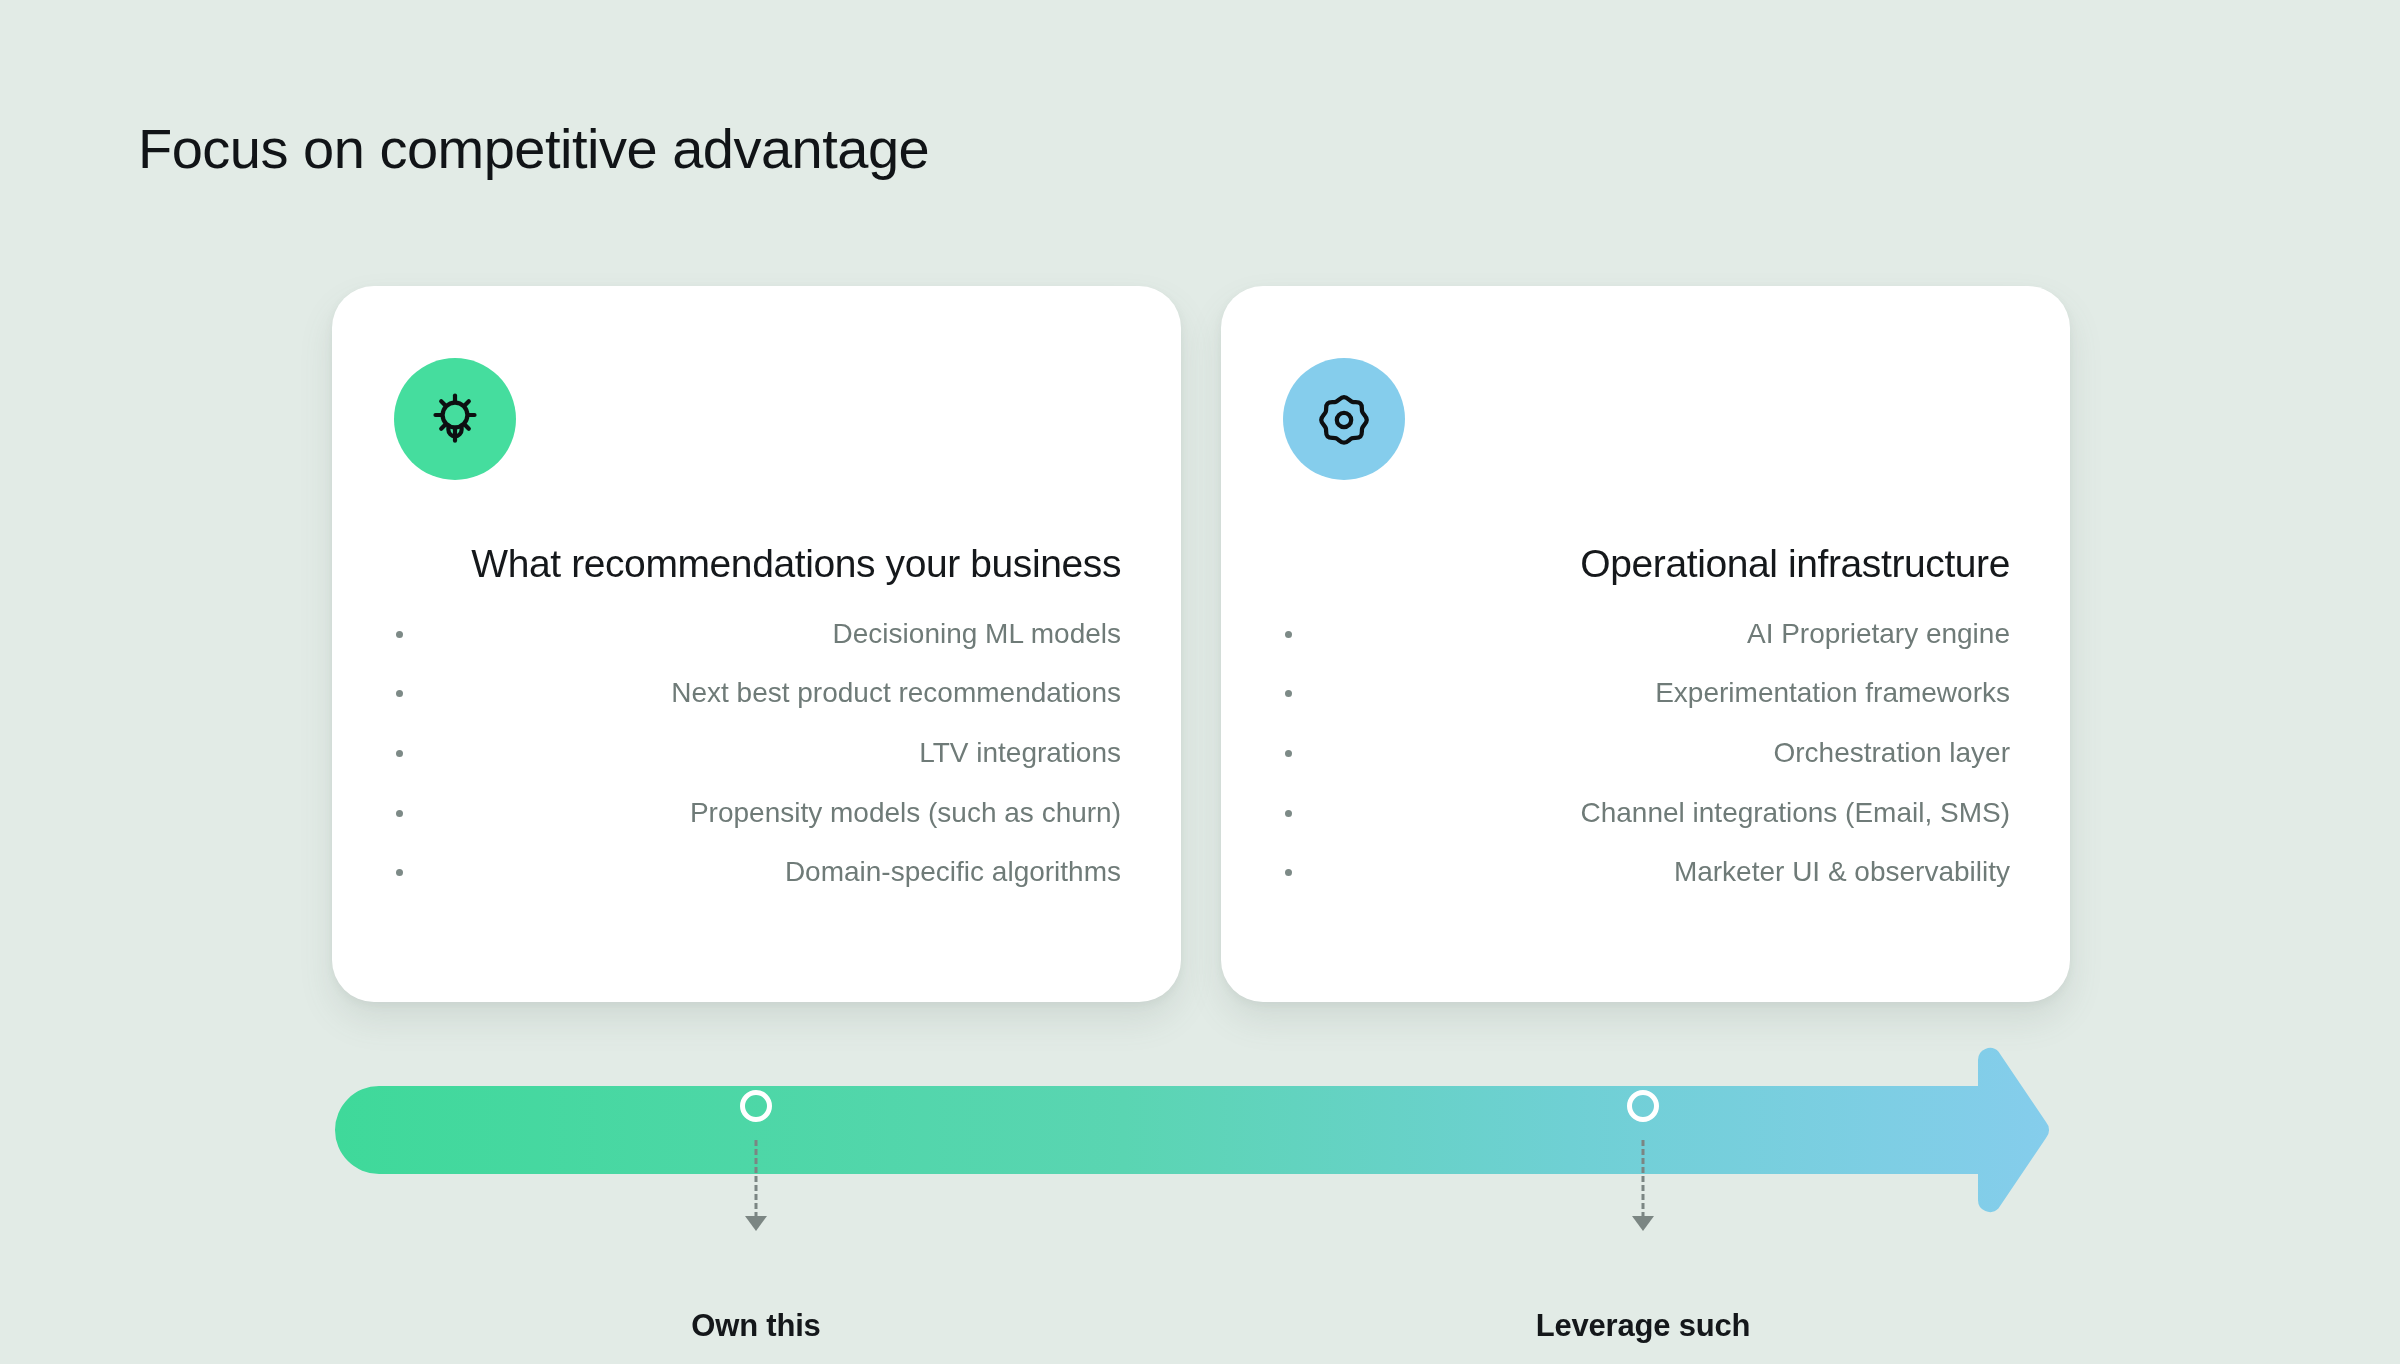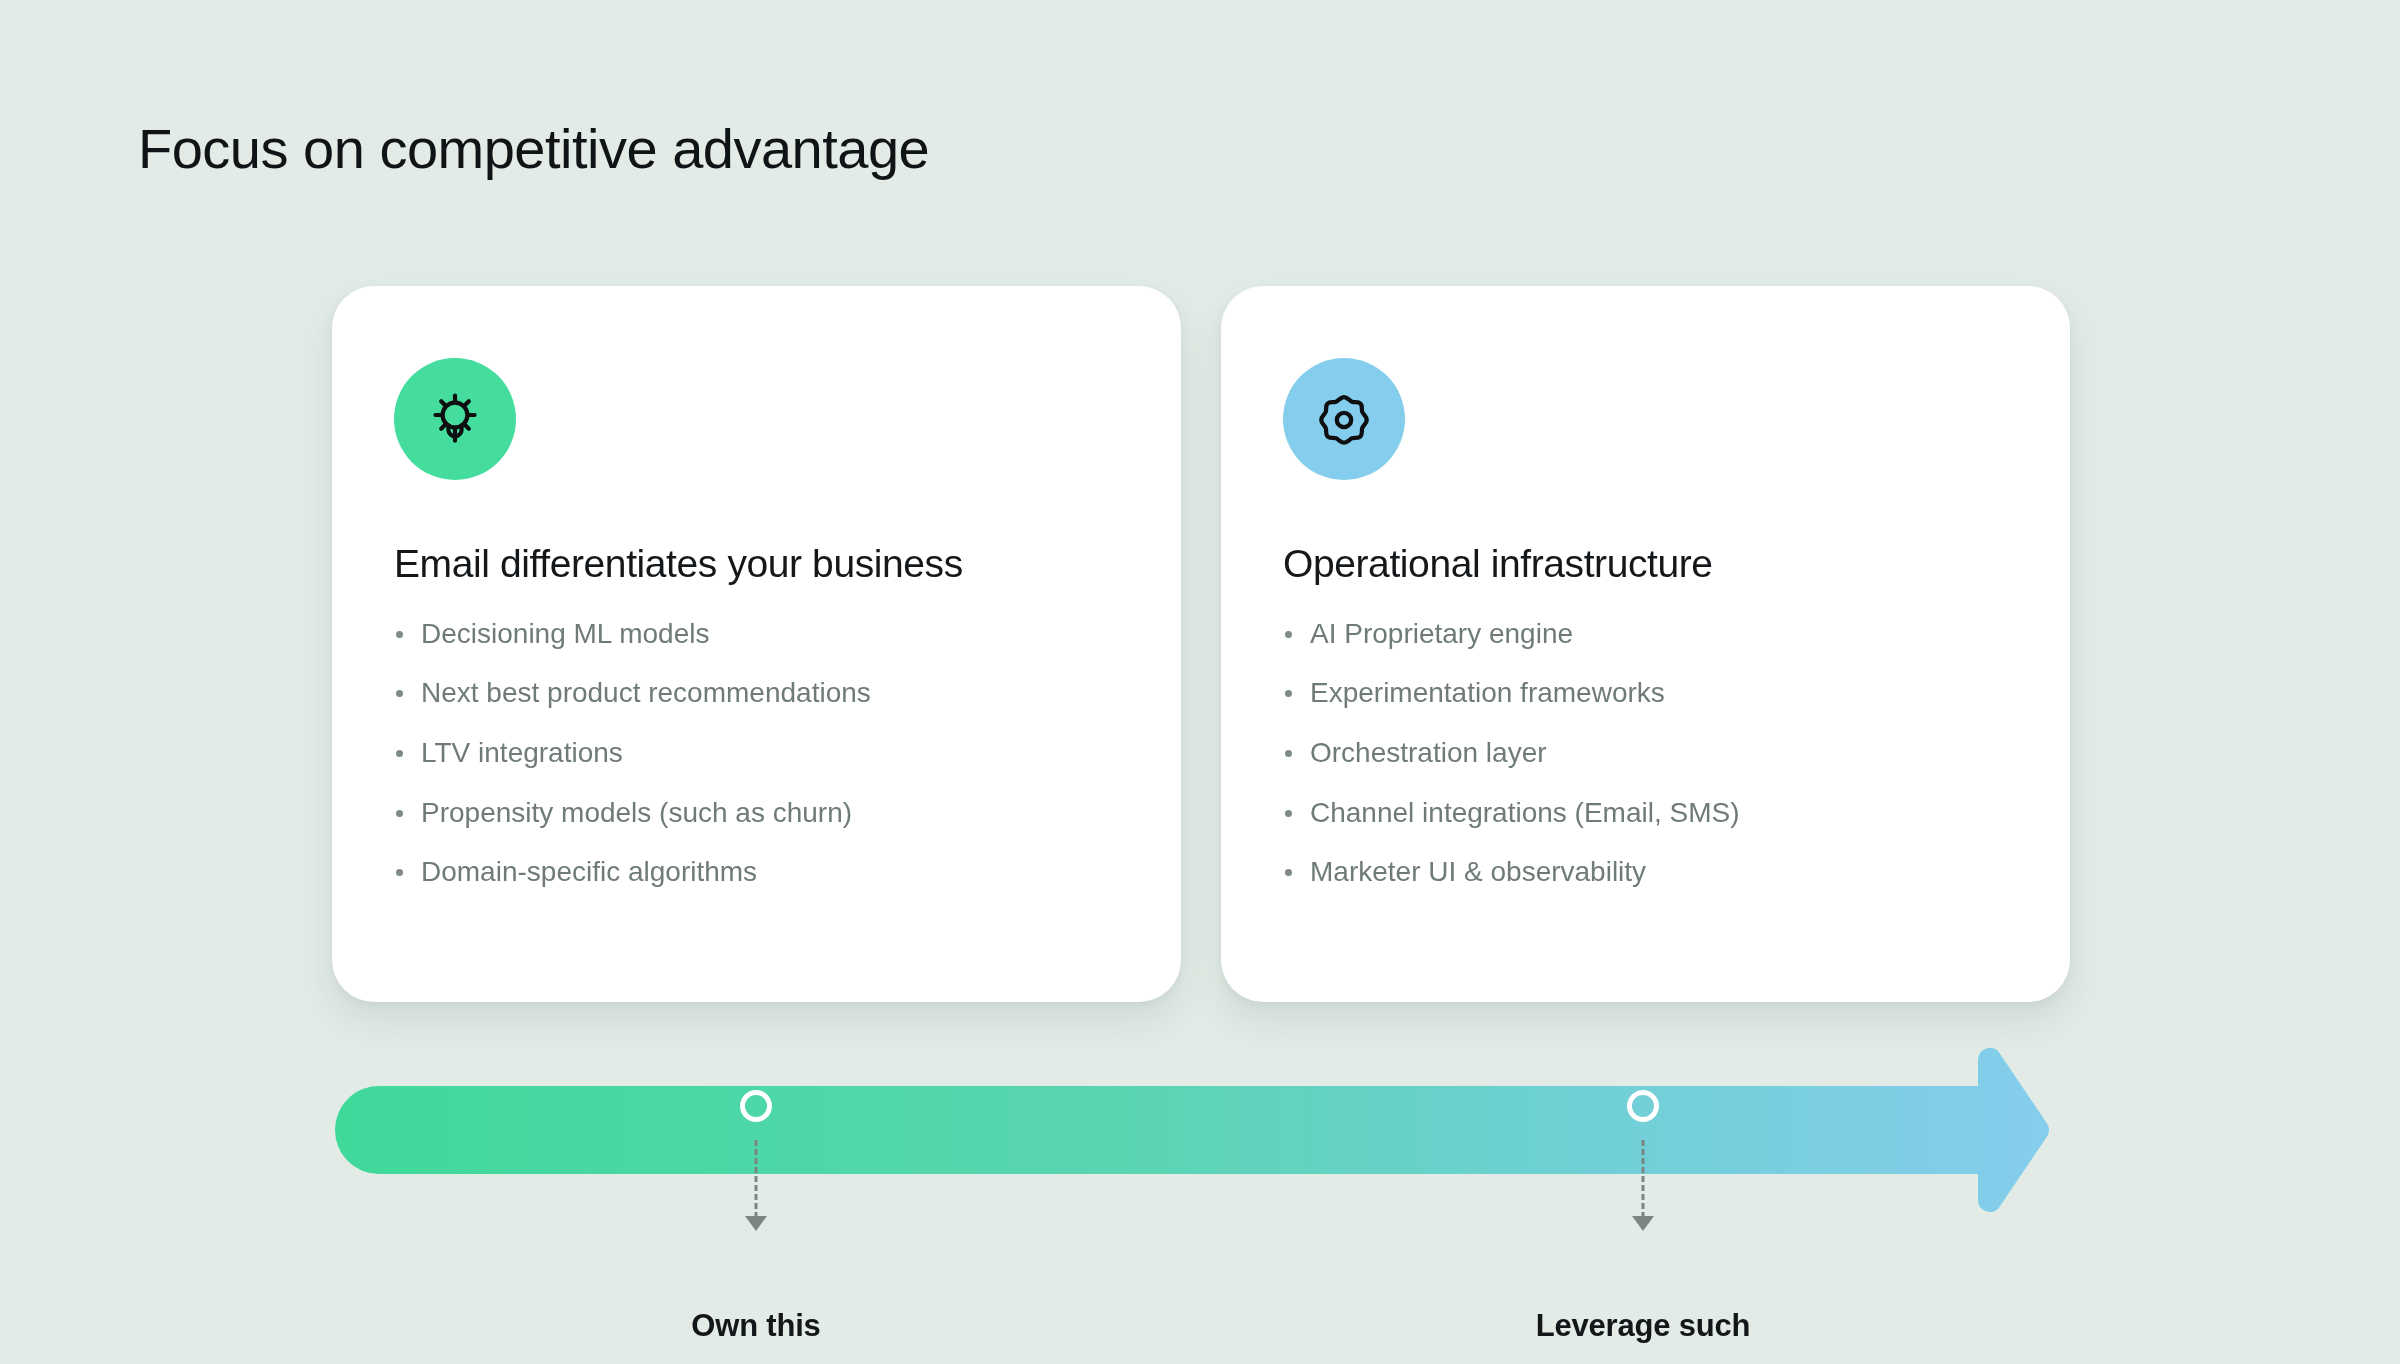--- a/index.html
+++ b/index.html
@@ -13,20 +13,21 @@
   body {
     background: #e2ebe6;
     font-family: "Liberation Sans", sans-serif;
     -webkit-font-smoothing: antialiased;
   }
 
   .slide {
     position: relative;
     width: 2400px;
     height: 1364px;
+    text-align: right;
   }
 
   
   .slide-title {
     position: absolute;
     left: 138px;
     top: 118px;
     font-size: 56px;
     line-height: 1.12;
     font-weight: 400;
@@ -179,21 +180,21 @@
             <path d="M32 8.5 v5.6" transform="rotate(135 32 28)"></path>
             <path d="M32 8.5 v5.6" transform="rotate(180 32 28)"></path>
             <path d="M32 8.5 v5.6" transform="rotate(225 32 28)"></path>
             <path d="M32 8.5 v5.6" transform="rotate(270 32 28)"></path>
             <path d="M32 8.5 v5.6" transform="rotate(315 32 28)"></path>
             <path d="M25.4 38.5 v4.2 a6.6 6.6 0 0 0 13.2 0 v-4.2" fill="none"></path>
             <path d="M32 49.3 v4.4"></path>
           </svg>
         </span>
       </div>
-      <div class="card-heading">Email differentiates your business</div>
+      <div class="card-heading">What recommendations your business</div>
       <ul class="bullets">
         <li>Decisioning ML models</li>
         <li>Next best product recommendations</li>
         <li>LTV integrations</li>
         <li>Propensity models (such as churn)</li>
         <li>Domain-specific algorithms</li>
       </ul>
     </div>
 
     <div class="card">

